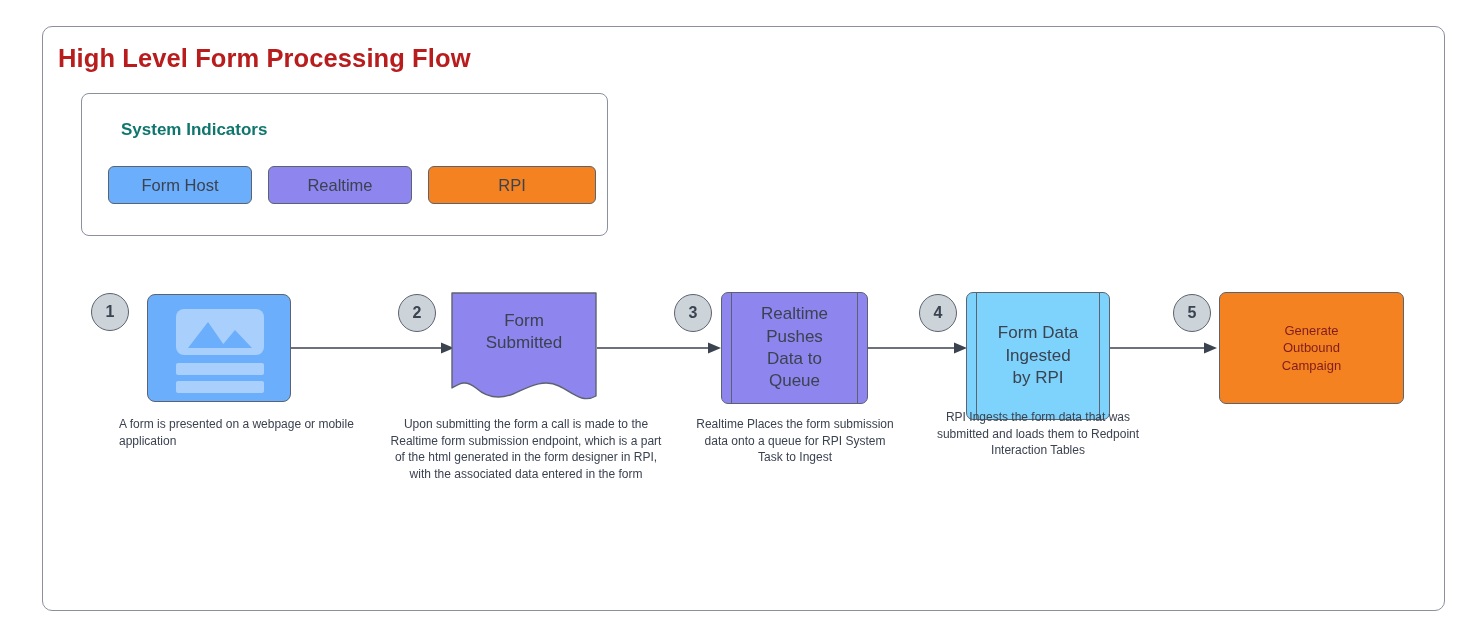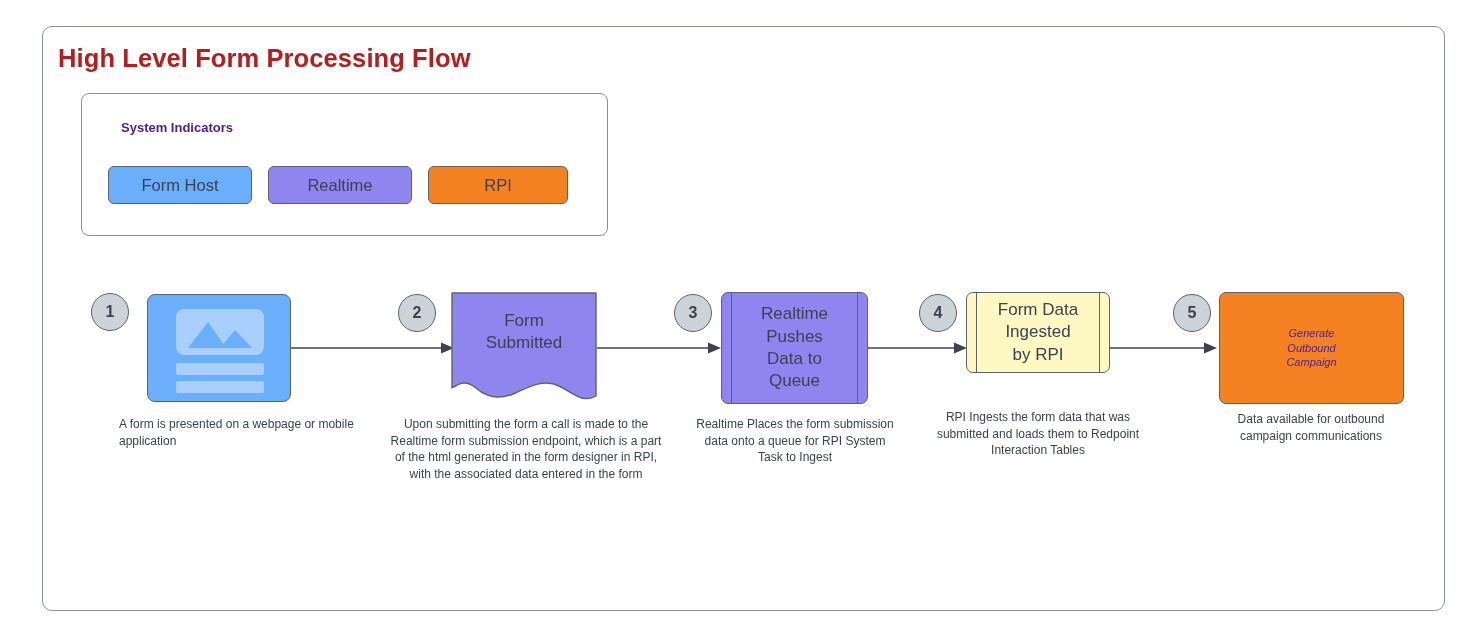--- a/index.html
+++ b/index.html
@@ -53,41 +53,41 @@
     height: 143px;
     border: 1.5px solid #8a909c;
     border-radius: 8px;
     background: #ffffff;
     box-sizing: border-box;
   }
   .legend-title {
     position: absolute;
     left: 121px;
     top: 120px;
-    font-size: 13px;
+    font-size: 17px;
     font-weight: bold;
-    color: #4c1d95;
+    color: #0f766e;
     white-space: nowrap;
   }
   .legend-badge {
     position: absolute;
     top: 166px;
     height: 38px;
     border: 1.3px solid #5c6370;
     border-radius: 6px;
     box-sizing: border-box;
     display: flex;
     align-items: center;
     justify-content: center;
     font-size: 16.5px;
     color: #3b4250;
   }
   .legend-badge.b0 { left: 108px; width: 144px; }
   .legend-badge.b1 { left: 268px; width: 144px; }
-  .legend-badge.b2 { left: 428px; width: 140px; }
+  .legend-badge.b2 { left: 428px; width: 168px; }
 
   
   .step-circle {
     position: absolute;
     width: 38px;
     height: 38px;
     border-radius: 50%;
     background: #ccd4da;
     border: 1.4px solid #5c6370;
     box-sizing: border-box;
@@ -100,24 +100,23 @@
   }
 
   
   .node {
     position: absolute;
     box-sizing: border-box;
     display: flex;
     align-items: center;
     justify-content: center;
     text-align: center;
-    font-size: 11px;
+    font-size: 13px;
     line-height: 1.32;
-    color: #4c1d95;
-    font-style: italic;
+    color: #7f1d1d;
   }
   .node.rect {
     border: 1.4px solid #5c6370;
     border-radius: 7px;
   }
 
   
   .host-tile {
     position: absolute;
     left: 147px;
@@ -313,21 +312,21 @@
     <svg width="100" height="14" viewBox="0 0 100 14">
       <line x1="0" y1="7" x2="86" y2="7" stroke="#3b4250" stroke-width="1.5"></line>
       <path d="M86 1.6 L99 7 L86 12.4 Z" fill="#3b4250"></path>
     </svg>
   </div>
 
   <div class="step-circle" style="left:919px; top:294px;">
     <span>4</span>
   </div>
 
-  <div class="proc" style="left:966px; top:292px; width:144px; height:81px; background:#fef9c3;">
+  <div class="proc" style="left:966px; top:292px; width:144px; height:128px; background:#7dd3fc;">
     <div class="rail left"></div>
     <div class="rail right"></div>
     <div class="proc-text nowrap">Form Data
 Ingested
 by RPI</div>
   </div>
 
   <div class="caption nowrap" style="left:935px; top:409px; width:206px; text-align:center;">RPI Ingests the form data that was submitted and loads them to Redpoint Interaction Tables</div>
 
   <div class="connector" style="left:1110px; top:341px; width:108px;">
@@ -338,15 +337,14 @@
   </div>
 
   <div class="step-circle" style="left:1173px; top:294px;">
     <span>5</span>
   </div>
 
   <div class="node rect nowrap" style="left:1219px; top:292px; width:185px; height:112px; background:#f58220;">Generate
 Outbound
 Campaign</div>
 
-  <div class="caption nowrap" style="left:1211px; top:411px; width:200px; text-align:center;">Data available for outbound campaign communications</div>
 
 </div>
 
 </body></html>

